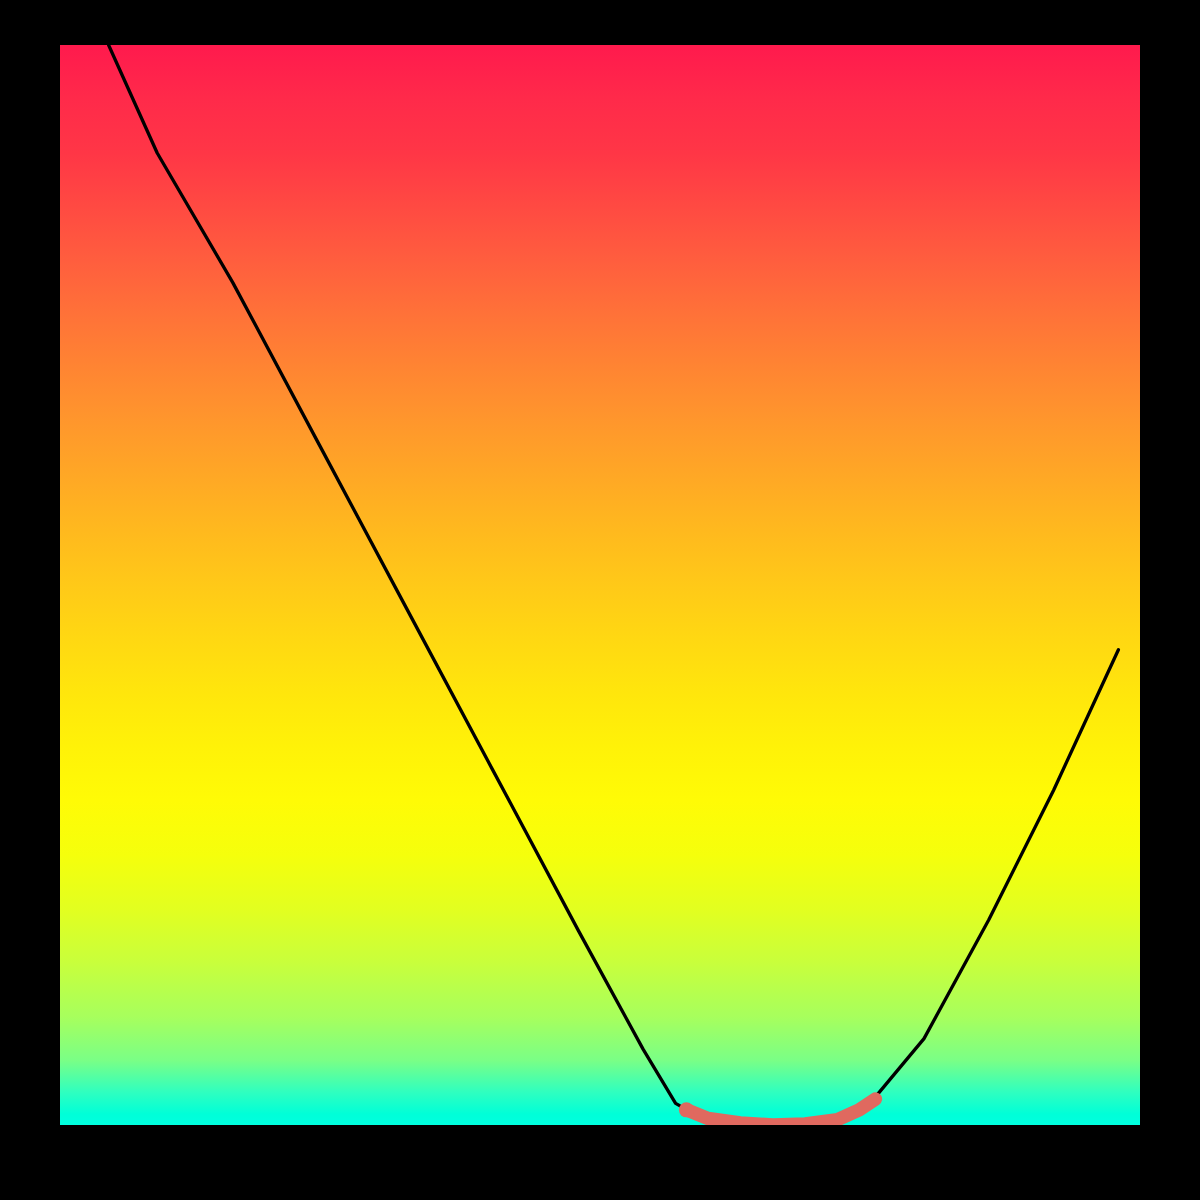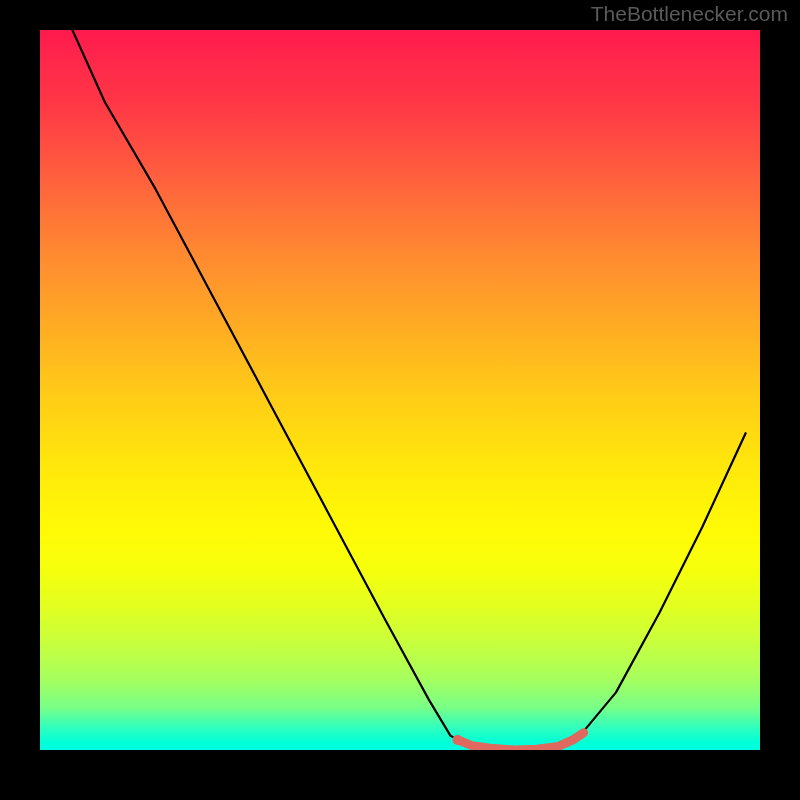--- a/index.html
+++ b/index.html
@@ -63,21 +63,20 @@
     top: 0;
     width: 720px;
     height: 720px;
   }
 </style>
 </head>
 <body>
 
 <div class="container">
 
-  <div class="watermark">TheBottlenecker.com</div>
 
   <div class="plot-area">
     <svg class="curve-svg" viewBox="0 0 720 720" preserveAspectRatio="none">
       <path id="main-curve" fill="none" stroke="#000000" stroke-width="2.2" stroke-linecap="round" stroke-linejoin="round" d="M32.4,0.0 L64.8,72.0 L115.2,158.4 L172.8,266.4 L230.4,374.4 L288.0,482.4 L345.6,590.4 L388.8,669.6 L410.4,705.6 L432.0,717.8 L475.2,720.0 L518.4,717.8 L540.0,705.6 L576.0,662.4 L619.2,583.2 L662.4,496.8 L705.6,403.2"></path>
       <path id="highlight-curve" fill="none" stroke-width="9" stroke-linecap="round" stroke-linejoin="round" d="M417.6,709.9 L432.0,715.7 L453.6,718.6 L475.2,720.0 L496.8,719.3 L518.4,716.4 L532.8,709.9 L543.6,702.7" stroke="#e0695f"></path>
       <circle id="highlight-dot" r="5" cx="417.6" cy="709.9" fill="#e0695f"></circle>
     </svg>
   </div>
 
 </div>

